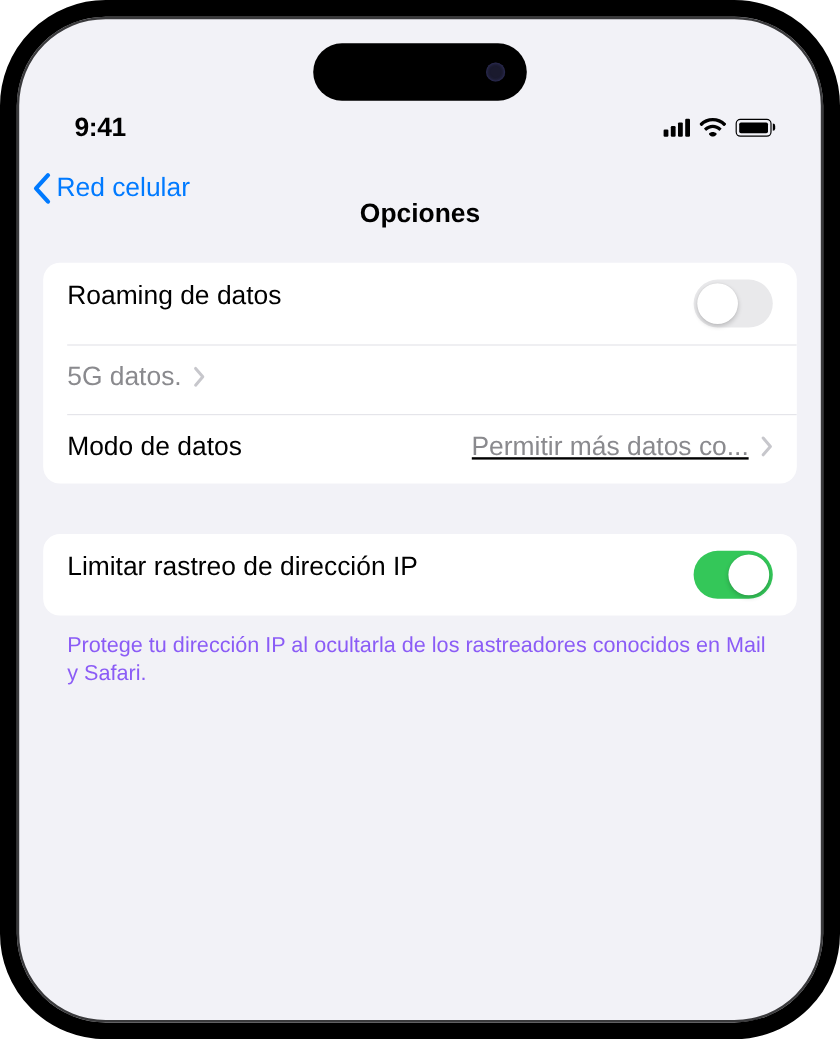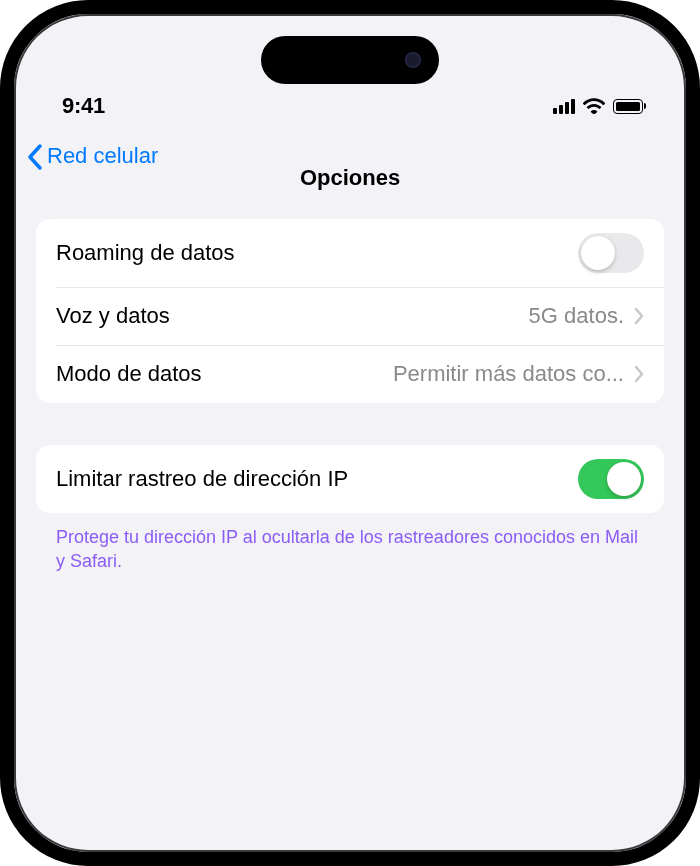--- a/index.html
+++ b/index.html
@@ -136,21 +136,21 @@
       padding: 30px 22px 0 22px;
     }
     .group {
       background: #fff;
       border-radius: 14px;
       overflow: hidden;
       margin-bottom: 42px;
     }
     .row {
       display: flex;
-      align-items: center;
+      align-items: flex-start;
       justify-content: space-between;
       min-height: 58px;
       padding: 14px 20px;
       position: relative;
     }
     .row + .row::before {
       content: "";
       position: absolute;
       top: 0;
       left: 20px;
@@ -254,34 +254,33 @@
     <div class="group">
 
       <div class="row">
         <div class="row-label">Roaming de datos</div>
         <div class="toggle off">
           <div class="toggle-knob"></div>
         </div>
       </div>
 
       <div class="row">
-        <div class="row-label">Voz y datos</div>
         <div class="row-right">
           <div class="row-value">5G datos.</div>
           <span class="chevron-right">
             <svg width="10" height="18" viewBox="0 0 10 18">
                 <path fill="none" stroke="#c7c7cc" stroke-width="2.5" stroke-linecap="round" stroke-linejoin="round" d="M2 2 L8 9 L2 16"></path>
               </svg>
           </span>
         </div>
       </div>
 
       <div class="row">
         <div class="row-label">Modo de datos</div>
-        <div class="row-right" style="margin-left:12px;">
+        <div class="row-right" style="margin-left:12px;text-decoration:underline;">
           <div class="row-value">Permitir más datos co...</div>
           <span class="chevron-right">
             <svg width="10" height="18" viewBox="0 0 10 18">
                 <path fill="none" stroke="#c7c7cc" stroke-width="2.5" stroke-linecap="round" stroke-linejoin="round" d="M2 2 L8 9 L2 16"></path>
               </svg>
           </span>
         </div>
       </div>
 
     </div>

